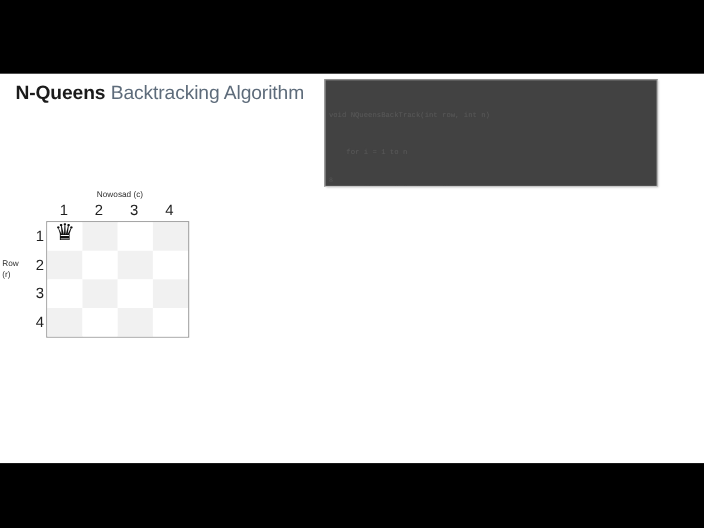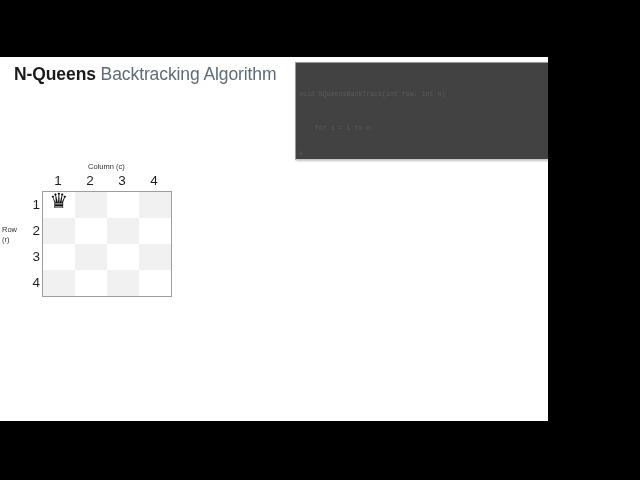--- a/index.html
+++ b/index.html
@@ -27,22 +27,22 @@
     background: #000000;
     z-index: 40;
   }
   #letterbox-top { top: 0; height: 57px; }
   #letterbox-bottom { top: 421px; height: 59px; }
 
   
   #slide {
     position: absolute;
     left: 0;
-    top: 57px;
-    width: 548px;
+    top: 67px;
+    width: 640px;
     height: 364px;
     background: #ffffff;
     overflow: hidden;
   }
 
   
   #slide-title {
     position: absolute;
     left: 14px;
     top: 7px;
@@ -277,21 +277,21 @@
         
         
         
         
       </div>
       <div id="code-gutter">8</div>
     </div>
 
     <div id="board-area">
 
-      <div id="column-axis-label">Column (c)</div>
+      <div id="column-axis-label">Nowosad (c)</div>
 
       <div id="column-numbers">
         <div class="col-num">1</div>
         <div class="col-num">2</div>
         <div class="col-num">3</div>
         <div class="col-num">4</div>
       </div>
 
       <div id="row-axis-label">
         <div>Row</div>

